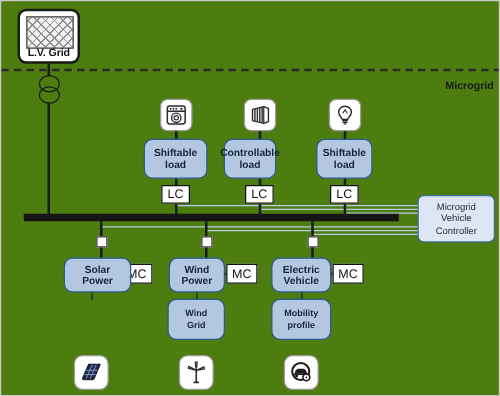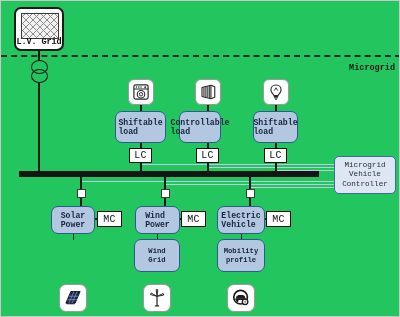--- a/index.html
+++ b/index.html
@@ -4,24 +4,24 @@
 <style>
   html, body {
     margin: 0;
     padding: 0;
     background: #ffffff;
   }
   #canvas {
     position: relative;
     width: 400px;
     height: 317px;
-    background: #22c55e;
+    background: #4d7c0f;
     border: 1px solid #c8c8c8;
     box-sizing: border-box;
-    font-family: Liberation Mono, monospace;
+    font-family: Liberation Sans, sans-serif;
     overflow: hidden;
   }
 
   
   .abs { position: absolute; box-sizing: border-box; }
 
   
   #lvgrid {
     left: 13px; top: 6px; width: 50px; height: 44px;
     border: 2px solid #1a1a1a;
@@ -87,21 +87,21 @@
     background: #ffffff;
     display: flex; align-items: center; justify-content: center;
   }
   .load-icon svg { display: block; }
 
   .blue-box {
     background: #b4c7e0;
     border: 1.3px solid #2c5a93;
     border-radius: 7px;
     display: flex; align-items: center; justify-content: center;
-    text-align: left;
+    text-align: center;
     font-size: 8.2px;
     font-weight: bold;
     color: #14243a;
     line-height: 1.12;
     padding: 1px;
   }
   .sub-box {
     background: #b4c7e0;
     border: 1.3px solid #2c5a93;
     border-radius: 7px;
@@ -269,21 +269,21 @@
     </span>
   </div>
 
   <div class="abs wire-v" style="left:79.2px; top:176px; height:13px;"></div>
   <div class="abs switch-sq" style="left:75.5px; top:188px;"></div>
   <div class="abs wire-v" style="left:79.2px; top:197px; height:21px;"></div>
   <div class="abs wire-h" style="left:62px; top:217px; width:36px;"></div>
   <div class="abs ctrl-box" style="left:96px; top:210px; width:25px; height:16px;">
     <span>MC</span>
   </div>
-  <div class="abs blue-box" style="left:50px; top:205px; width:44px; height:28px;">
+  <div class="abs blue-box" style="left:50px; top:205px; width:54px; height:28px;">
     <span>
       <span>Solar</span><br>
       <span>Power</span>
     </span>
   </div>
   <div class="abs wire-v" style="left:71.7px; top:233px; height:6px;"></div>
   <div class="abs src-icon" style="left:58px; top:283px;">
     <svg width="20" height="20" viewBox="0 0 24 24">
       <path d="M3.5 18.2 L9.5 4.2 L20.5 4.2 L14.5 18.2 Z" fill="#1d2b52" stroke="#10182f" stroke-width="1.2" stroke-linejoin="round"></path>
       <line x1="7.1" y1="9.9" x2="18.1" y2="9.9" stroke="#8fa2c9" stroke-width="0.8"></line>

